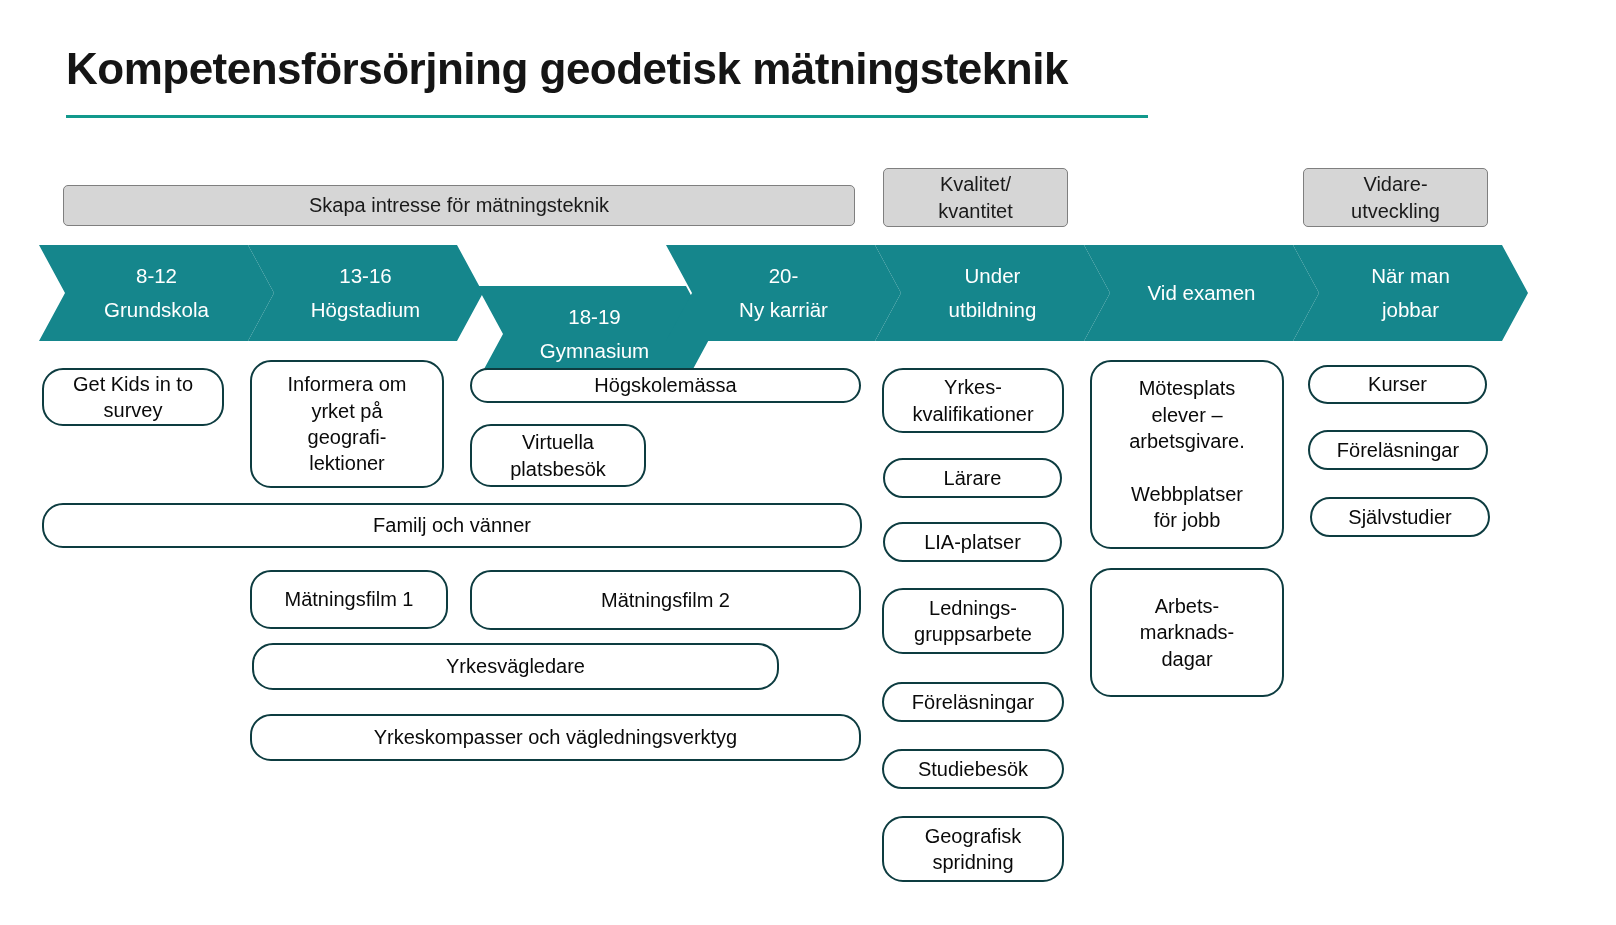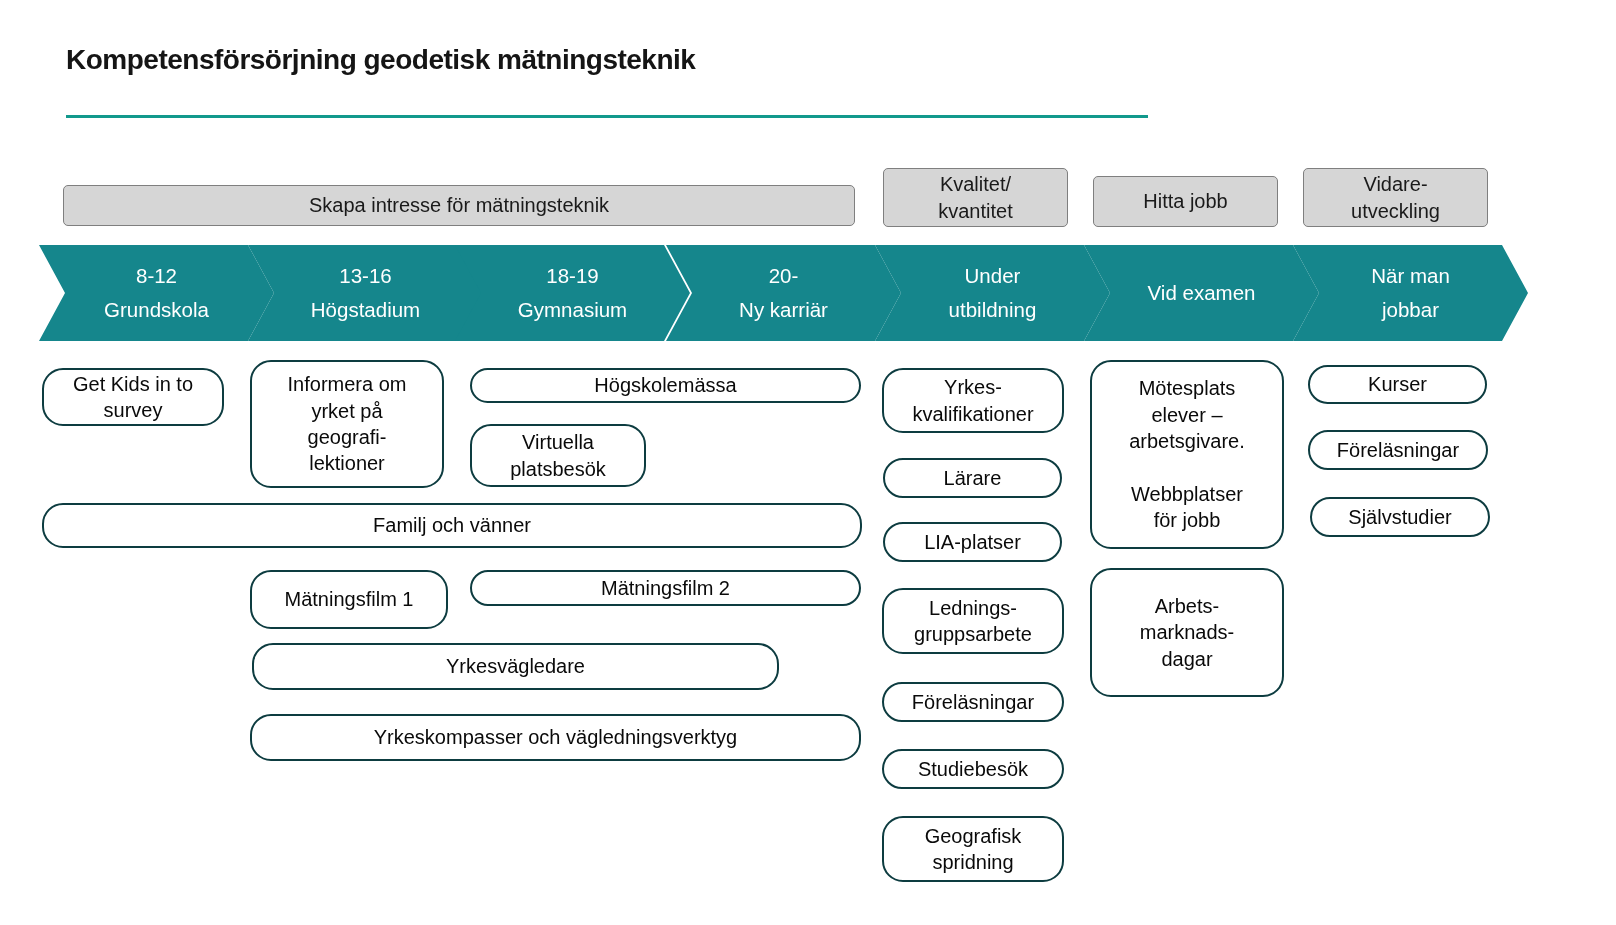--- a/index.html
+++ b/index.html
@@ -9,21 +9,21 @@
     --gray-fill:#D6D6D6;
     --gray-border:#7F7F7F;
   }
   *{margin:0;padding:0;box-sizing:border-box;}
   html,body{background:#fff;}
   body{font-family:"Liberation Sans","DejaVu Sans",sans-serif;}
   #slide{position:relative;width:1616px;height:925px;background:#fff;overflow:hidden;}
 
   .title{
     position:absolute;left:66px;top:44px;width:1200px;
-    font-size:28px;font-weight:700;color:#151515;letter-spacing:-0.5px;
+    font-size:44px;font-weight:700;color:#151515;letter-spacing:-0.5px;
   }
   .title-rule{
     position:absolute;left:66px;top:115px;width:1082px;height:3px;
     background:var(--underline);
   }
 
   .gbox{
     position:absolute;background:var(--gray-fill);
     border:1.5px solid var(--gray-border);border-radius:5px;
     display:flex;align-items:center;justify-content:center;
@@ -52,30 +52,29 @@
 <body>
 
 <div id="slide">
 
   <h1 class="title">Kompetensförsörjning geodetisk mätningsteknik</h1>
   <div class="title-rule"></div>
 
   <div class="gbox" style="left:63px;top:185px;width:792px;height:41px;">Skapa intresse för mätningsteknik</div>
   <div class="gbox" style="left:883px;top:168px;width:185px;height:59px;">Kvalitet/
 kvantitet</div>
-  <div class="gbox" style="left:1093px;top:176px;width:185px;height:51px;">Hitta jobb</div>
   <div class="gbox" style="left:1303px;top:168px;width:185px;height:59px;">Vidare-
 utveckling</div>
 
   <div class="arrow-band">
     <div class="arrow" style="left:0px;">8-12
 Grundskola</div>
     <div class="arrow" style="left:209px;">13-16
 Högstadium</div>
-    <div class="arrow" style="left:416px;">18-19
+    <div class="arrow" style="left:438px;margin-top:41px;">18-19
 Gymnasium</div>
     <div class="arrow" style="left:627px;">20-
 Ny karriär</div>
     <div class="arrow" style="left:836px;">Under
 utbildning</div>
     <div class="arrow" style="left:1045px;">Vid examen</div>
     <div class="arrow" style="left:1254px;">När man
 jobbar</div>
   </div>
 
@@ -83,21 +82,21 @@
 survey</div>
   <div class="wbox" style="left:250px;top:360px;width:194px;height:128px;">Informera om
 yrket på
 geografi-
 lektioner</div>
   <div class="wbox" style="left:470px;top:368px;width:391px;height:35px;">Högskolemässa</div>
   <div class="wbox" style="left:470px;top:424px;width:176px;height:63px;">Virtuella
 platsbesök</div>
   <div class="wbox" style="left:42px;top:503px;width:820px;height:45px;">Familj och vänner</div>
   <div class="wbox" style="left:250px;top:570px;width:198px;height:59px;">Mätningsfilm 1</div>
-  <div class="wbox" style="left:470px;top:570px;width:391px;height:36px;">Mätningsfilm 2</div>
+  <div class="wbox" style="left:470px;top:570px;width:391px;height:60px;">Mätningsfilm 2</div>
   <div class="wbox" style="left:252px;top:643px;width:527px;height:47px;">Yrkesvägledare</div>
   <div class="wbox" style="left:250px;top:714px;width:611px;height:47px;">Yrkeskompasser och vägledningsverktyg</div>
 
   <div class="wbox" style="left:882px;top:368px;width:182px;height:65px;">Yrkes-
 kvalifikationer</div>
   <div class="wbox" style="left:883px;top:458px;width:179px;height:40px;">Lärare</div>
   <div class="wbox" style="left:883px;top:522px;width:179px;height:40px;text-align:right;">LIA-platser</div>
   <div class="wbox" style="left:882px;top:588px;width:182px;height:66px;">Lednings-
 gruppsarbete</div>
   <div class="wbox" style="left:882px;top:682px;width:182px;height:40px;">Föreläsningar</div>

